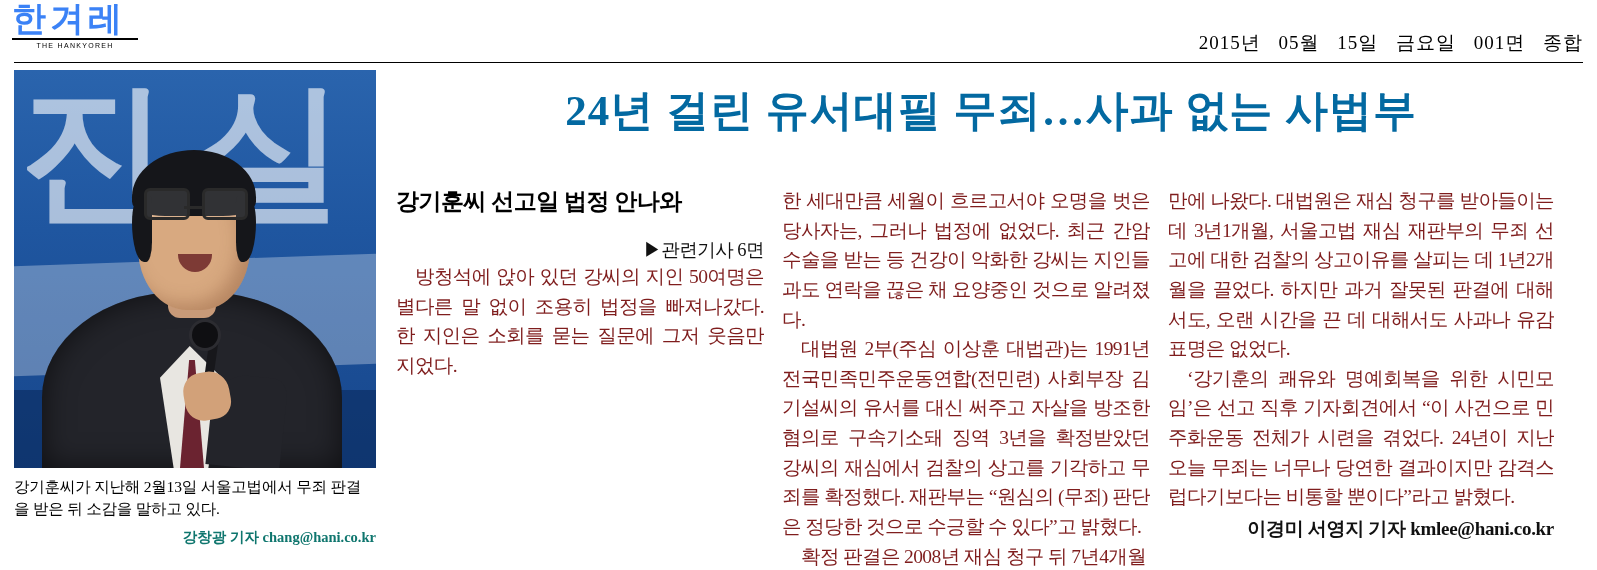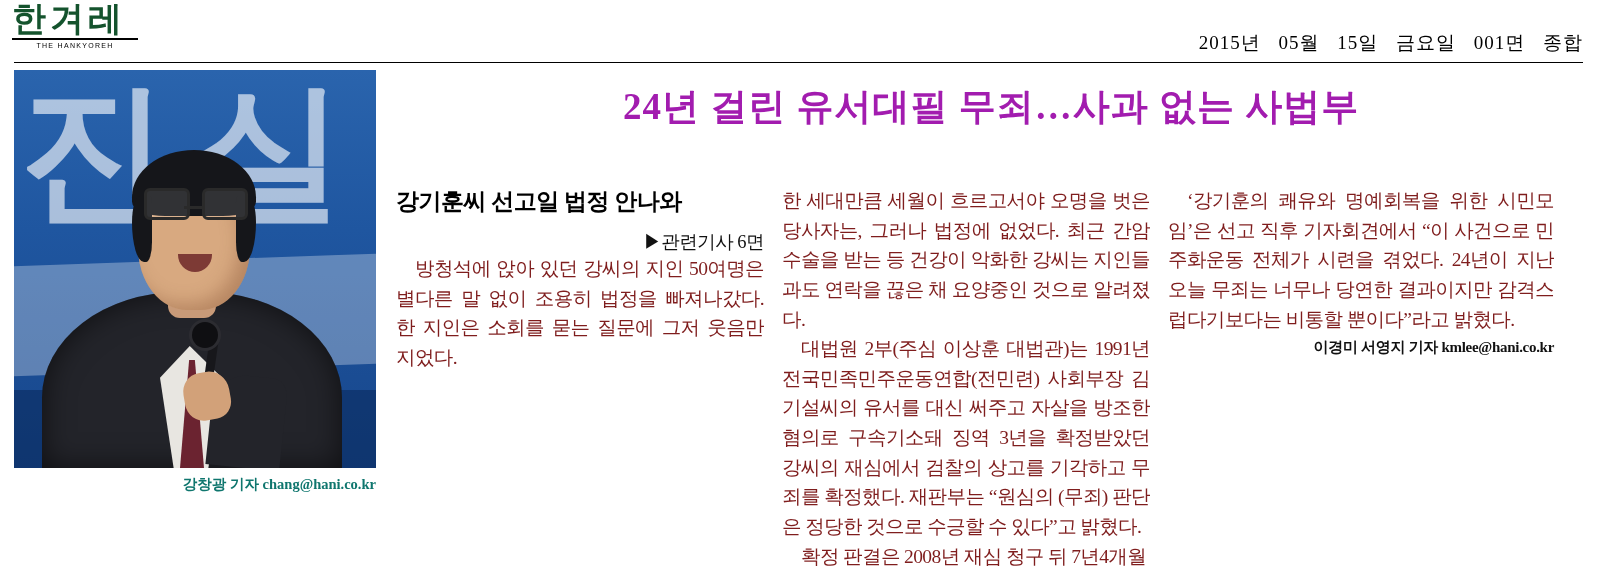--- a/index.html
+++ b/index.html
@@ -22,21 +22,21 @@
     left: 12px;
     top: 2px;
     width: 130px;
   }
   .masthead-logo {
     font-family: "Liberation Serif", serif;
     font-size: 34px;
     font-weight: bold;
     letter-spacing: 4px;
     line-height: 1;
-    color: #14532d;
+    color: #3b82f6;
   }
   .masthead-rule {
     border-bottom: 2px solid #000;
     margin-top: 2px;
     width: 126px;
   }
   .masthead-sub {
     font-family: "Liberation Sans", sans-serif;
     font-size: 7px;
     letter-spacing: 1.3px;
@@ -67,26 +67,26 @@
     top: 62px;
     border-bottom: 1px solid #000;
   }
 
   
   .headline {
     position: absolute;
     left: 396px;
     top: 86px;
     width: 1190px;
-    font-size: 37px;
+    font-size: 43px;
     font-weight: bold;
     letter-spacing: 1px;
     line-height: 1.15;
     text-align: center;
-    color: #a21caf;
+    color: #0369a1;
   }
 
   
   .photo-block {
     position: absolute;
     left: 14px;
     top: 70px;
     width: 362px;
   }
   .photo {
@@ -286,21 +286,21 @@
     width: 386px;
     padding-right: 18px;
     box-sizing: border-box;
   }
   .col:last-child { padding-right: 0; }
 
   .subhead {
     font-size: 23px;
     font-weight: bold;
     letter-spacing: -0.5px;
-    margin-bottom: 12px;
+    margin-bottom: 20px;
     color: #000;
   }
   .para {
     font-size: 19.5px;
     line-height: 1.52;
     letter-spacing: -0.6px;
     text-align: justify;
     text-justify: inter-character;
     margin: 0 0 0 0;
     color: #7f1d1d;
@@ -308,21 +308,21 @@
   .para.indent { text-indent: 19px; }
   .related {
     text-align: right;
     font-weight: normal;
     font-size: 18.5px;
     margin-top: 2px;
     letter-spacing: -0.5px;
   }
   .byline {
     text-align: right;
-    font-size: 15px;
+    font-size: 19px;
     font-weight: bold;
     margin-top: 4px;
     letter-spacing: -0.3px;
   }
 </style>
 </head>
 <body>
 
 <div class="masthead">
   <div class="masthead-logo">한겨레</div>
@@ -363,20 +363,21 @@
       <div class="sub-glass l"></div>
       <div class="sub-glass r"></div>
       <div class="sub-glass-bridge"></div>
       <div class="sub-mouth"></div>
       <div class="sub-mic-stem"></div>
       <div class="sub-mic"></div>
       <div class="sub-hand"></div>
     </div>
   </div>
 
+  <div class="caption">강기훈씨가 지난해 2월13일 서울고법에서 무죄 판결을 받은 뒤 소감을 말하고 있다.</div>
   <div class="credit">
     <span>강창광 기자</span>
     <span class="email">chang@hani.co.kr</span>
   </div>
 </div>
 
 <div class="columns">
 
   <div class="col">
     <div class="subhead">강기훈씨 선고일 법정 안나와</div>
@@ -384,20 +385,21 @@
     <p class="para indent">방청석에 앉아 있던 강씨의 지인 50여명은 별다른 말 없이 조용히 법정을 빠져나갔다. 한 지인은 소회를 묻는 질문에 그저 웃음만 지었다.</p>
   </div>
 
   <div class="col">
     <p class="para">한 세대만큼 세월이 흐르고서야 오명을 벗은 당사자는, 그러나 법정에 없었다. 최근 간암 수술을 받는 등 건강이 악화한 강씨는 지인들과도 연락을 끊은 채 요양중인 것으로 알려졌다.</p>
     <p class="para indent">대법원 2부(주심 이상훈 대법관)는 1991년 전국민족민주운동연합(전민련) 사회부장 김기설씨의 유서를 대신 써주고 자살을 방조한 혐의로 구속기소돼 징역 3년을 확정받았던 강씨의 재심에서 검찰의 상고를 기각하고 무죄를 확정했다. 재판부는 “원심의 (무죄) 판단은 정당한 것으로 수긍할 수 있다”고 밝혔다.</p>
     <p class="para indent">확정 판결은 2008년 재심 청구 뒤 7년4개월</p>
   </div>
 
   <div class="col">
+    <p class="para">만에 나왔다. 대법원은 재심 청구를 받아들이는 데 3년1개월, 서울고법 재심 재판부의 무죄 선고에 대한 검찰의 상고이유를 살피는 데 1년2개월을 끌었다. 하지만 과거 잘못된 판결에 대해서도, 오랜 시간을 끈 데 대해서도 사과나 유감 표명은 없었다.</p>
     <p class="para indent">‘강기훈의 쾌유와 명예회복을 위한 시민모임’은 선고 직후 기자회견에서 “이 사건으로 민주화운동 전체가 시련을 겪었다. 24년이 지난 오늘 무죄는 너무나 당연한 결과이지만 감격스럽다기보다는 비통할 뿐이다”라고 밝혔다.</p>
     <div class="byline">
       <span>이경미 서영지 기자</span>
       <span>kmlee@hani.co.kr</span>
     </div>
   </div>
 
 </div>
 
 </body></html>

